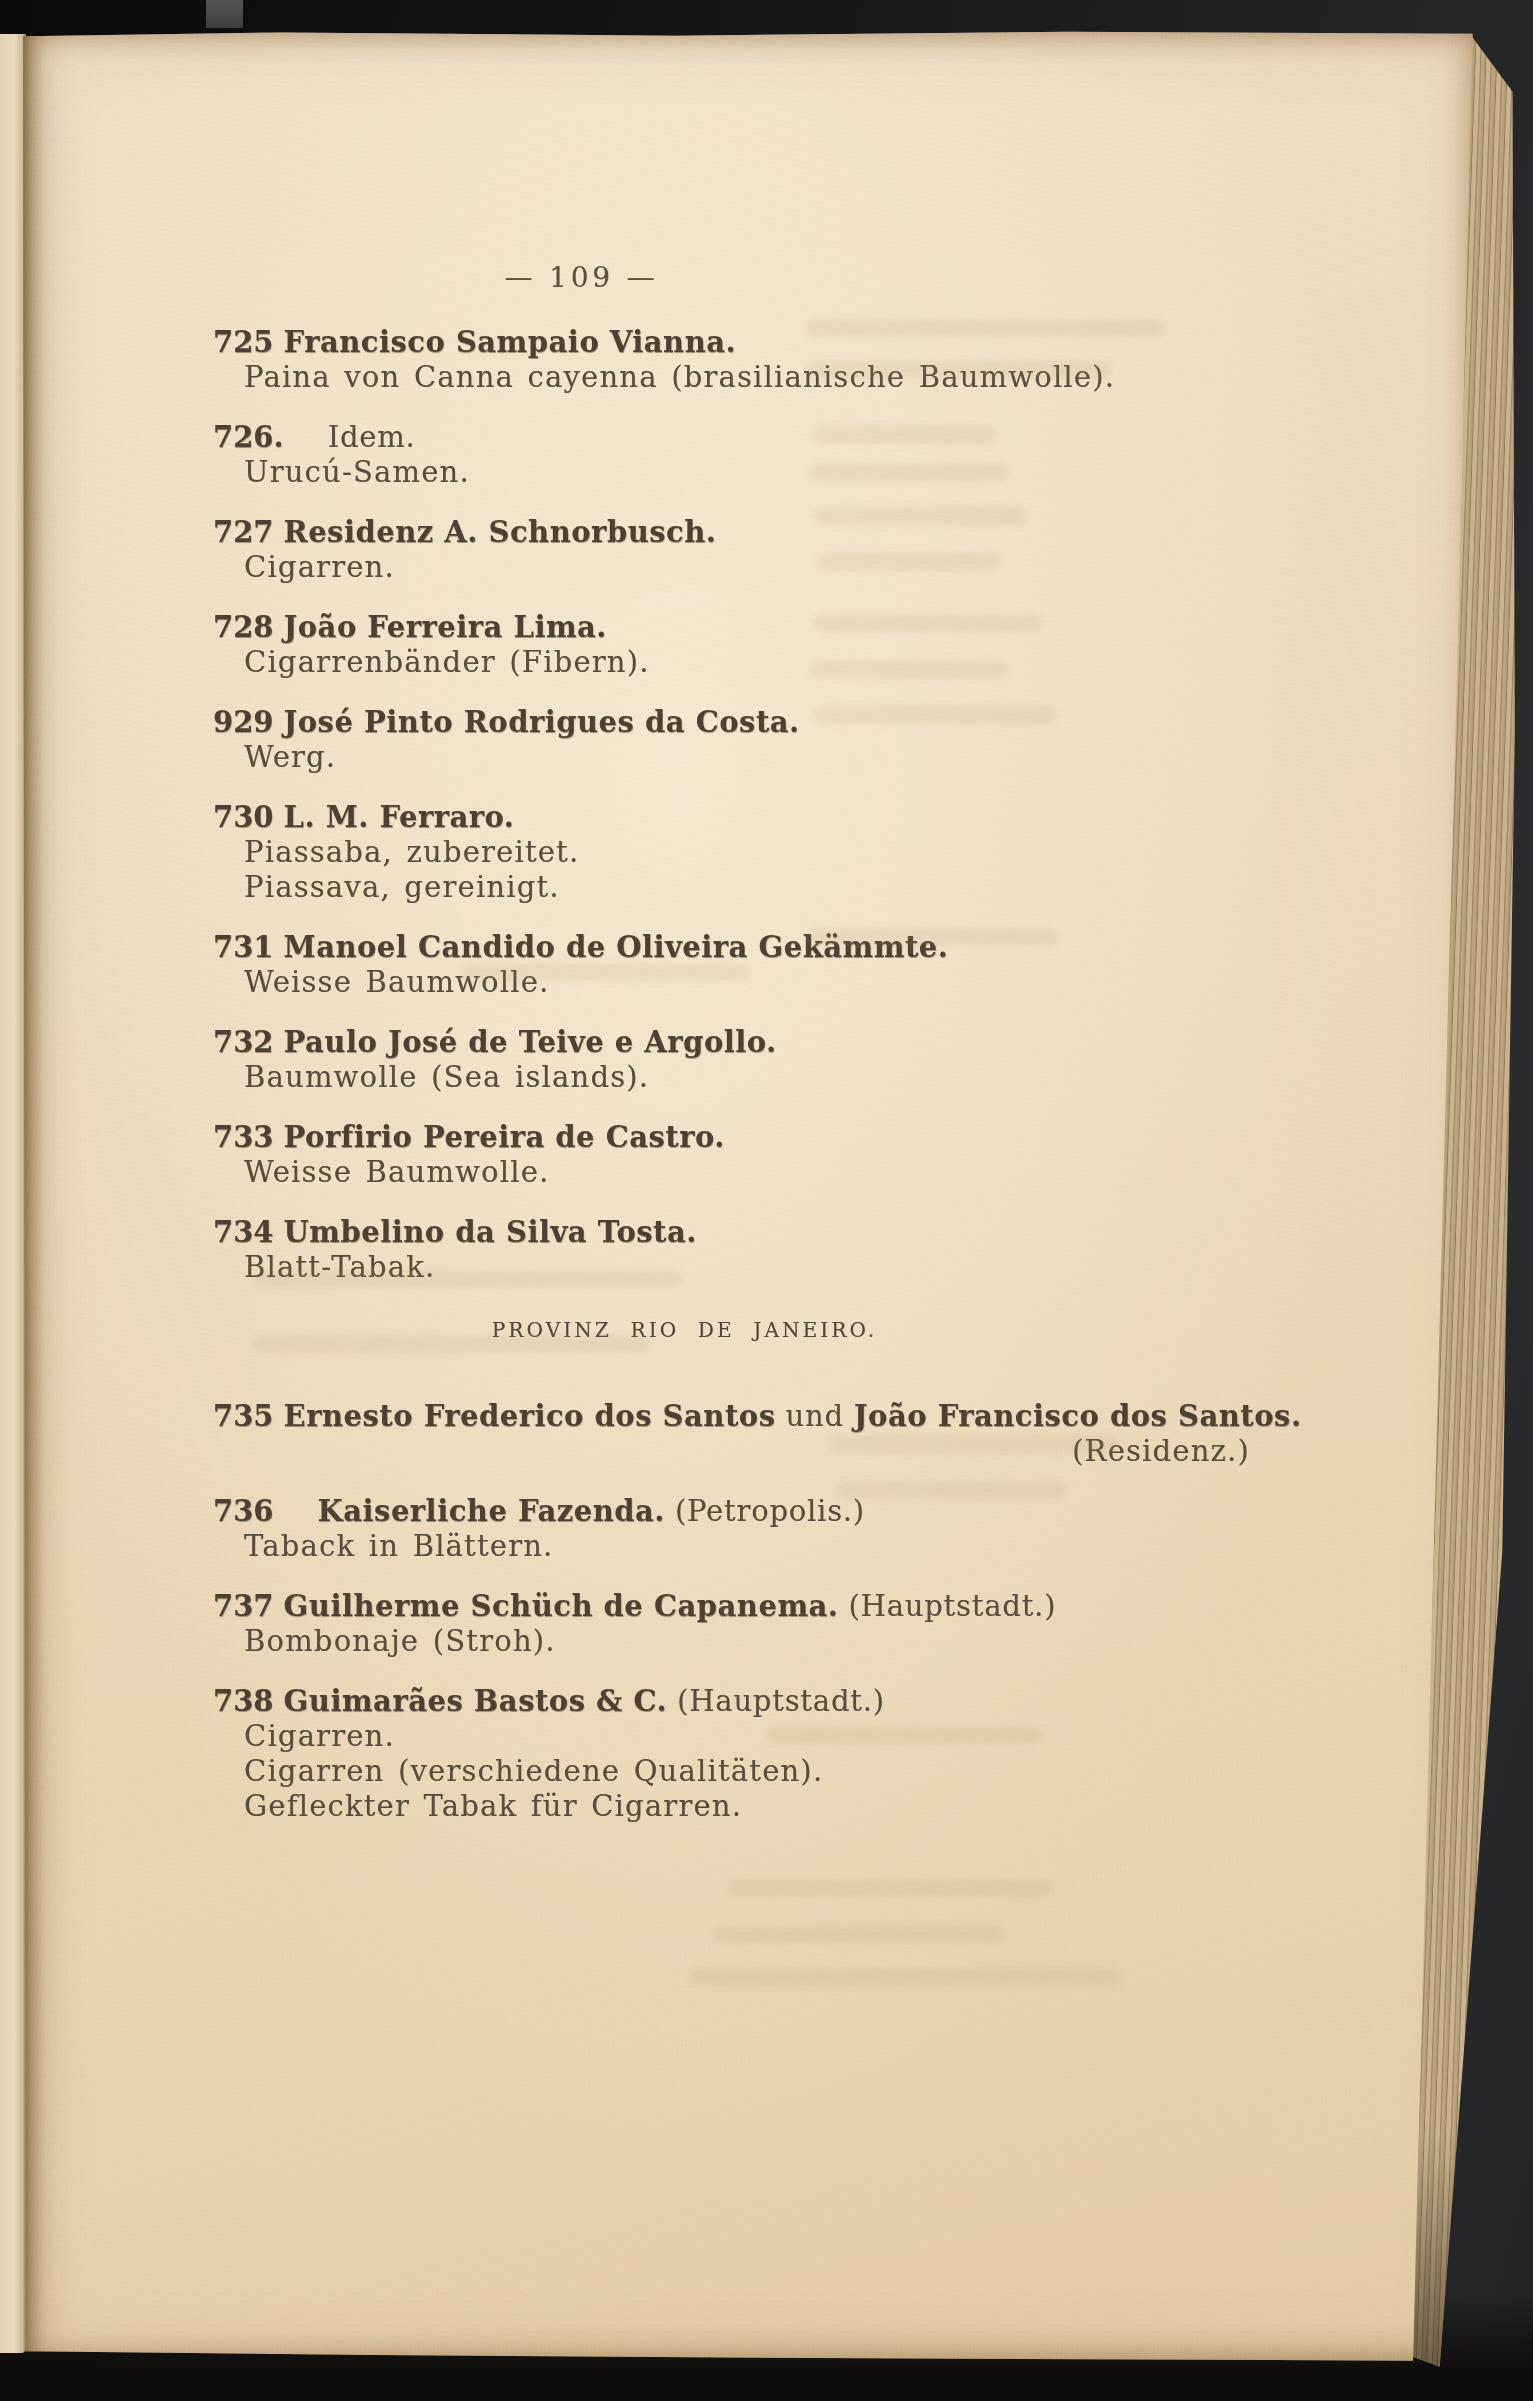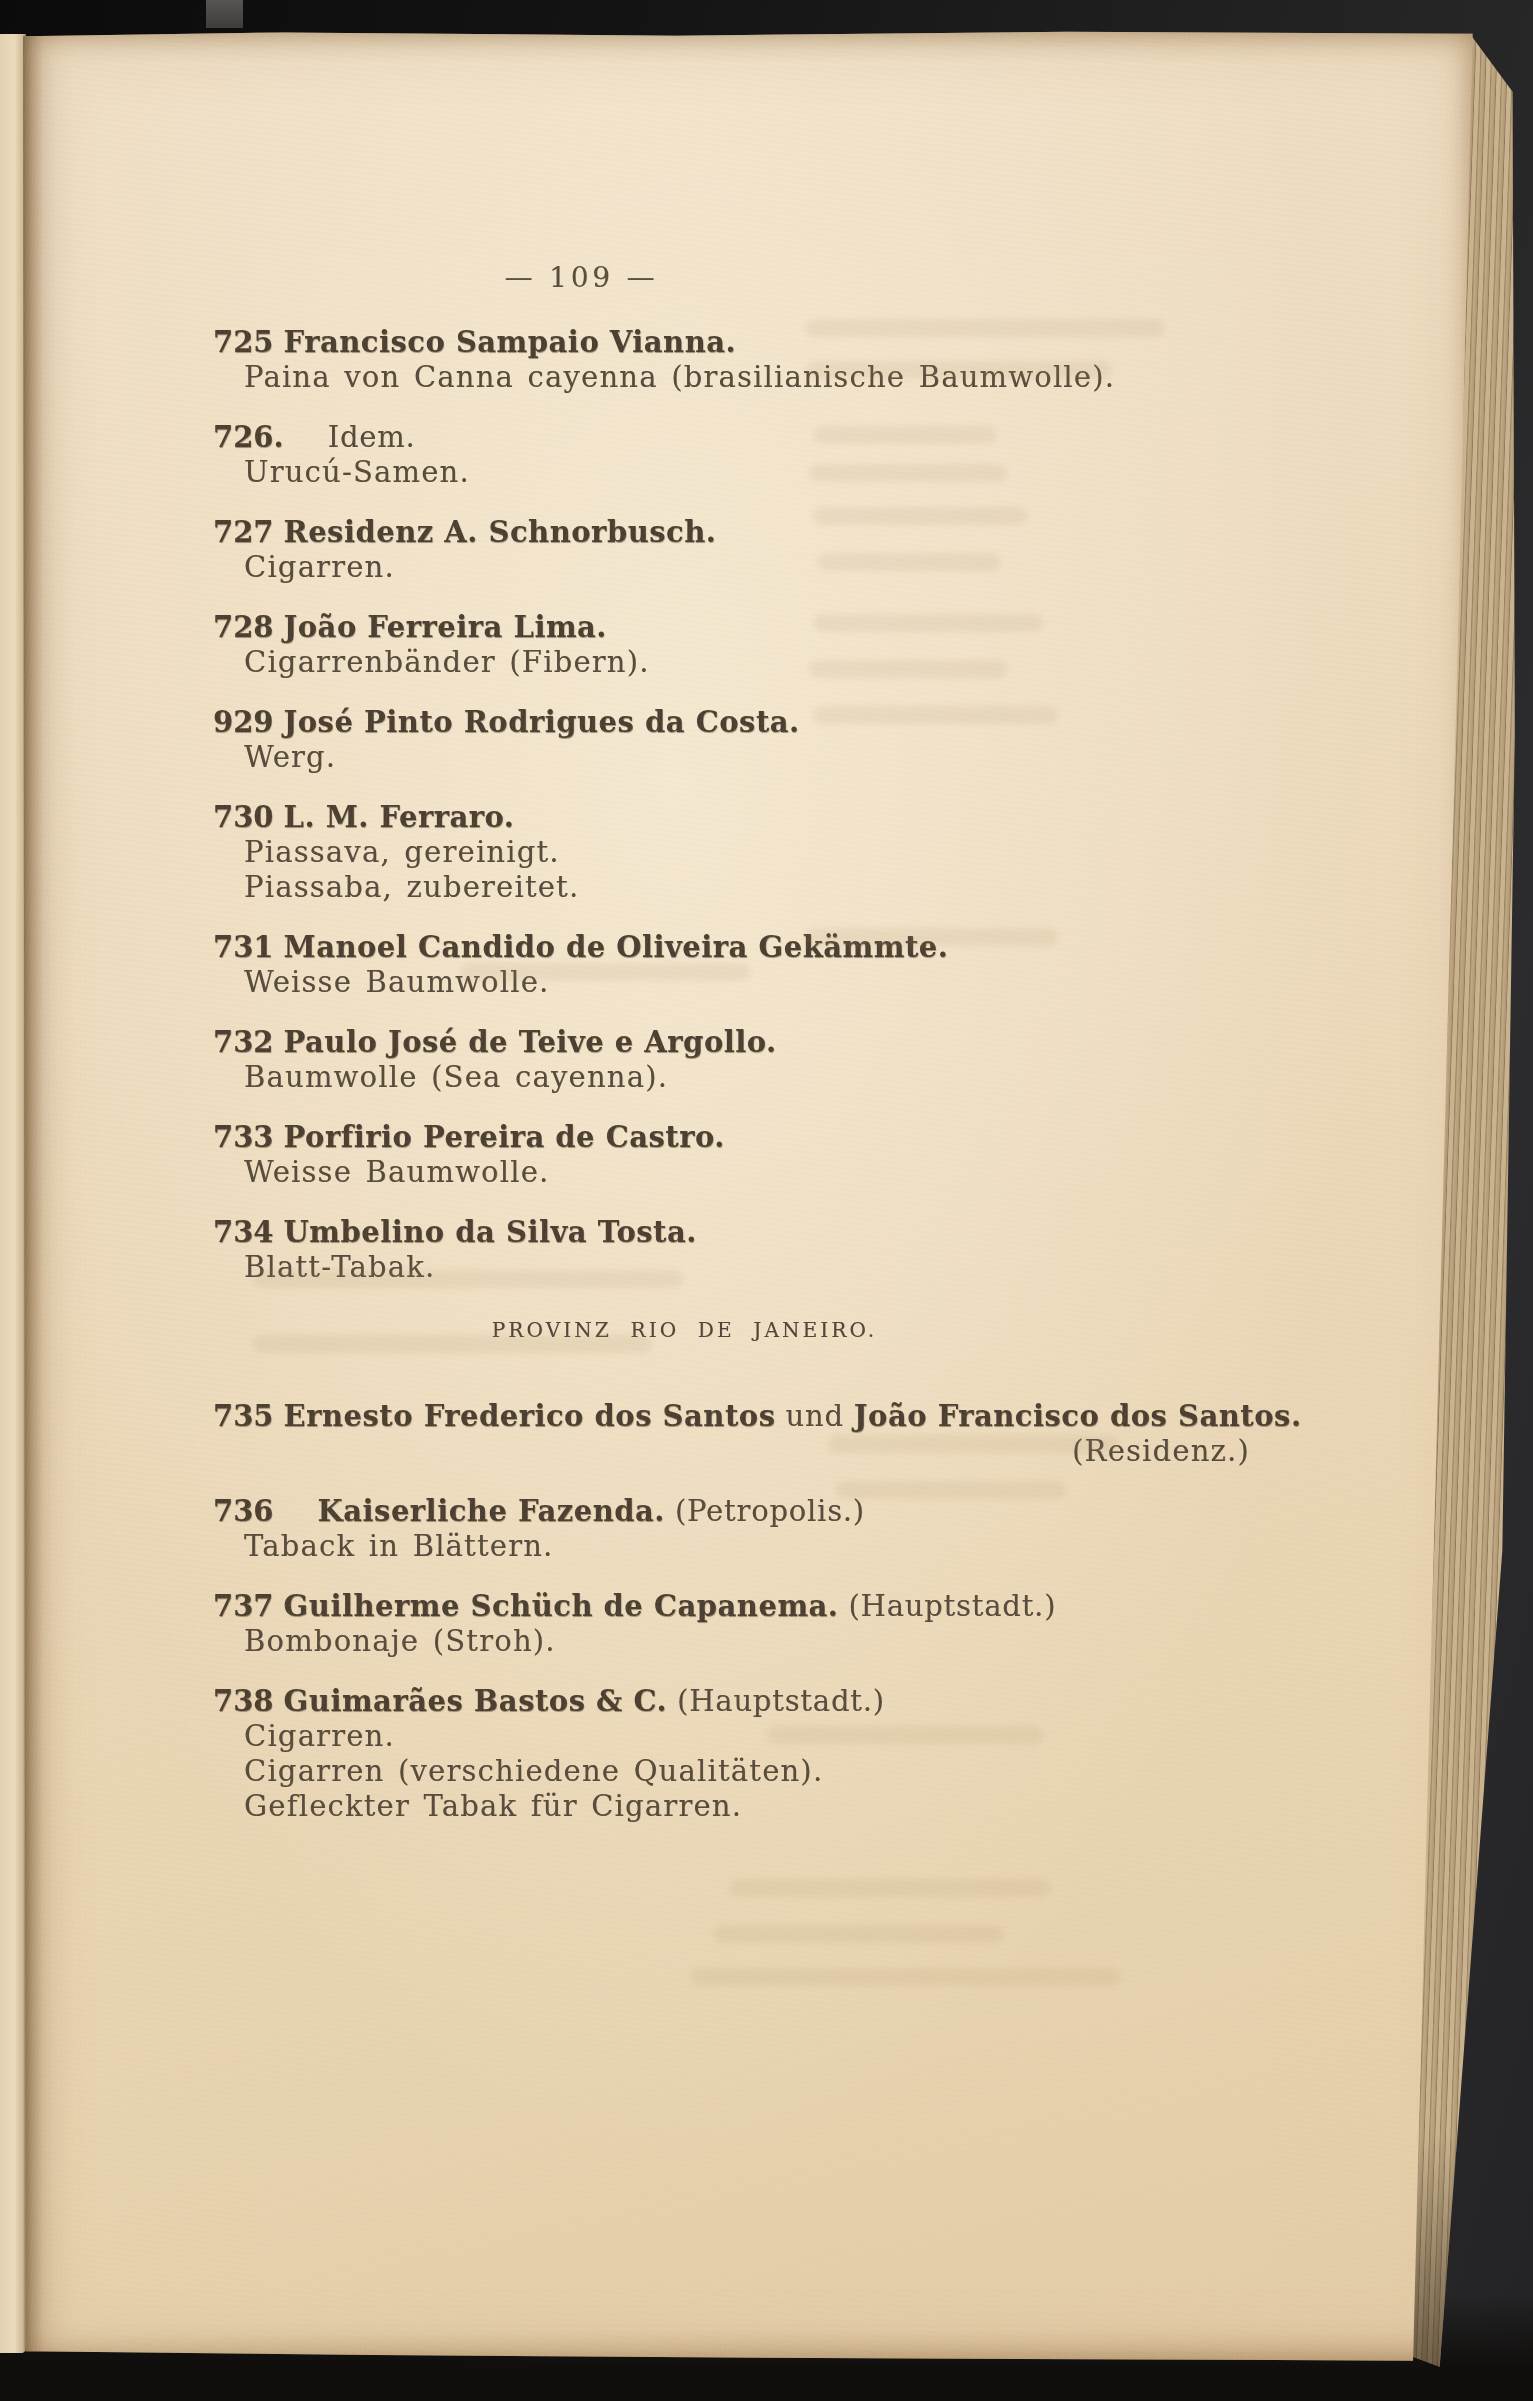--- a/index.html
+++ b/index.html
@@ -157,40 +157,40 @@
     <div class="products">
           <div class="product">Werg.</div>
         </div>
   </div>
       <div class="entry">
     <div class="entry-head">
       <span class="num">730</span><span class="name"><span class="seg bold">L. M. Ferraro.</span></span>
     </div>
 
     <div class="products">
+          <div class="product">Piassaba, zubereitet.</div>
           <div class="product">Piassava, gereinigt.</div>
-          <div class="product">Piassaba, zubereitet.</div>
         </div>
   </div>
       <div class="entry">
     <div class="entry-head">
       <span class="num">731</span><span class="name"><span class="seg bold">Manoel Candido de Oliveira Gekämmte.</span></span>
     </div>
 
     <div class="products">
           <div class="product">Weisse Baumwolle.</div>
         </div>
   </div>
       <div class="entry">
     <div class="entry-head">
       <span class="num">732</span><span class="name"><span class="seg bold">Paulo José de Teive e Argollo.</span></span>
     </div>
 
     <div class="products">
-          <div class="product">Baumwolle (Sea cayenna).</div>
+          <div class="product">Baumwolle (Sea islands).</div>
         </div>
   </div>
       <div class="entry">
     <div class="entry-head">
       <span class="num">733</span><span class="name"><span class="seg bold">Porfirio Pereira de Castro.</span></span>
     </div>
 
     <div class="products">
           <div class="product">Weisse Baumwolle.</div>
         </div>

